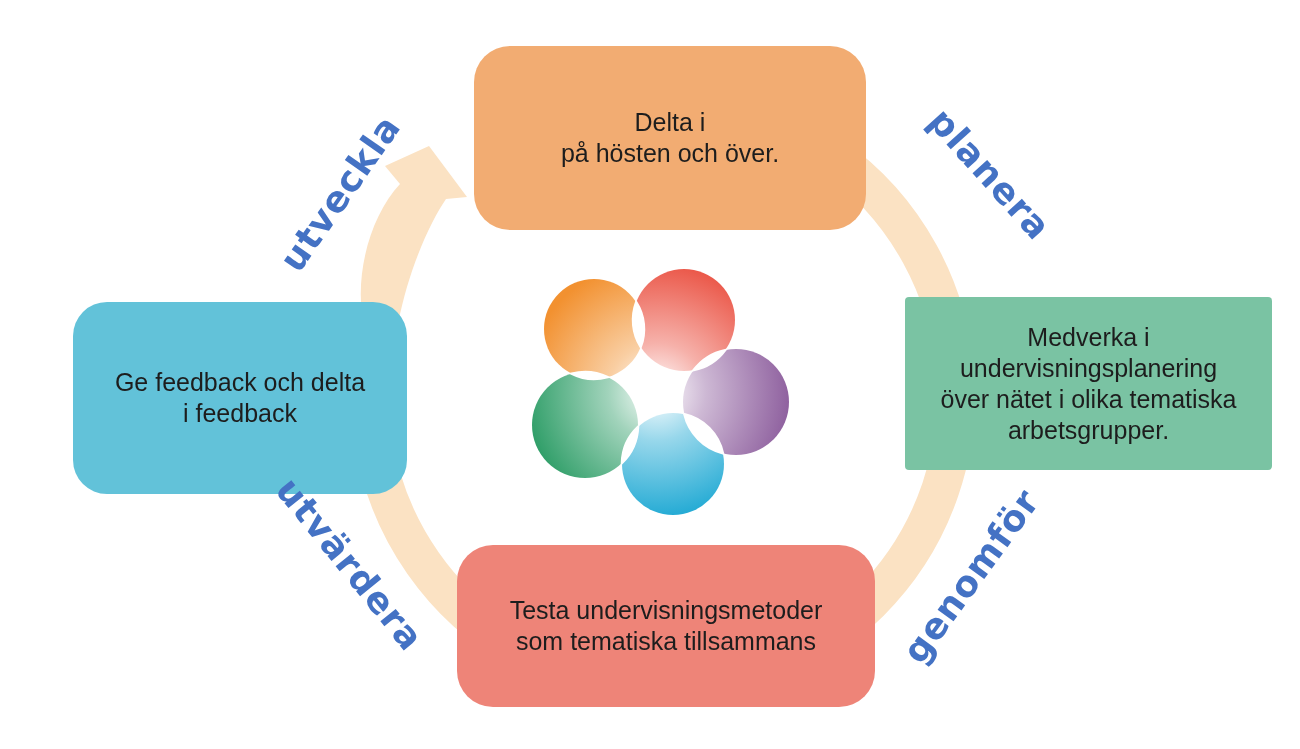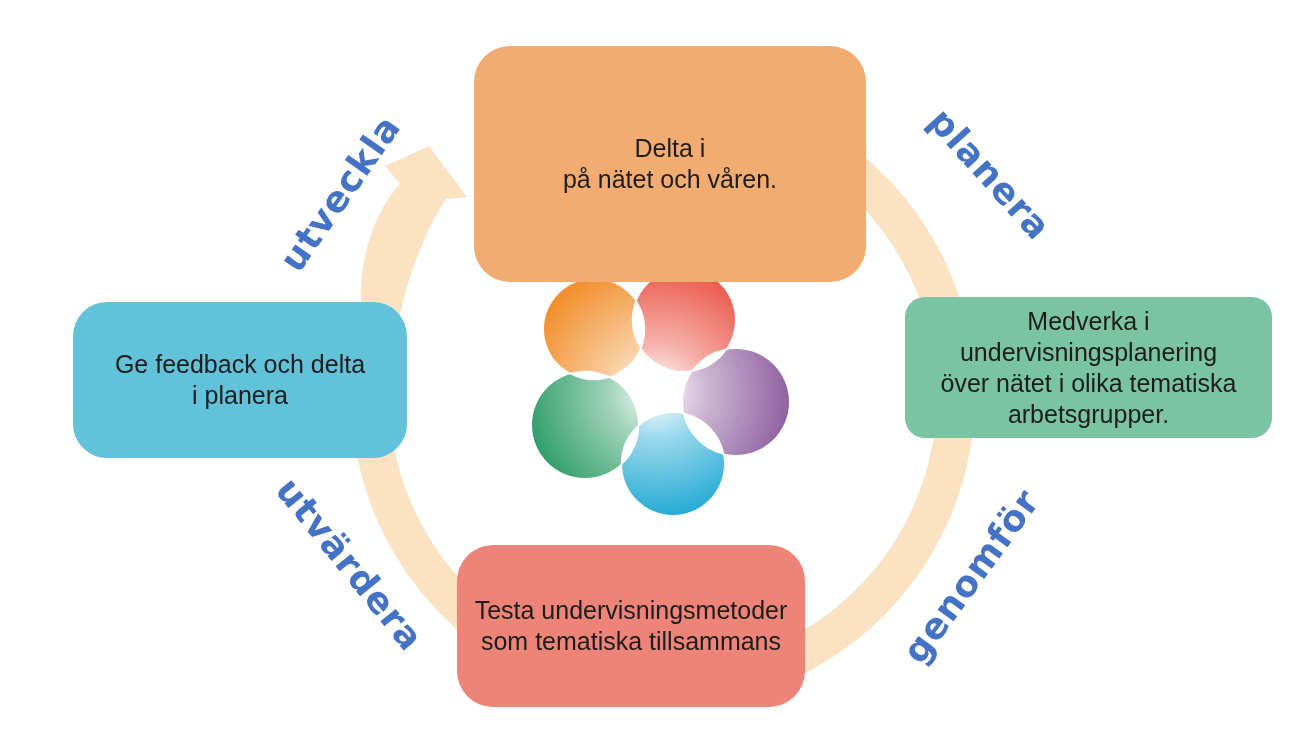--- a/index.html
+++ b/index.html
@@ -7,24 +7,24 @@
     position:relative;width:1300px;height:749px;overflow:hidden;
     background:#ffffff;font-family:"Liberation Sans",sans-serif;
   }
   #bg-svg{position:absolute;left:0;top:0;width:1300px;height:749px;}
   .step-box{
     position:absolute;display:flex;flex-direction:column;justify-content:center;
     text-align:center;border-radius:36px;color:#1d1d1d;
     font-size:25px;line-height:31px;font-weight:400;
   }
   .step-box span{display:block;}
-  .box-top{left:474px;top:46px;width:392px;height:236px;}
-  .box-right{left:905px;top:297px;width:367px;height:141px;border-radius:20px;align-items:center;}
-  .box-bottom{left:457px;top:545px;width:348px;height:162px;}
-  .box-left{left:73px;top:302px;width:334px;height:156px;border-radius:34px;}
+  .box-top{left:474px;top:46px;width:392px;height:184px;}
+  .box-right{left:905px;top:297px;width:367px;height:173px;border-radius:4px;align-items:center;}
+  .box-bottom{left:457px;top:545px;width:418px;height:162px;}
+  .box-left{left:73px;top:302px;width:334px;height:192px;border-radius:34px;}
   .cycle-label{
     position:absolute;white-space:nowrap;
     font-family:"DejaVu Sans","Liberation Sans",sans-serif;
     font-size:36px;font-weight:700;letter-spacing:1px;
   }
   .label-utveckla{left:340px;top:193px;transform:translate(-50%,-50%) rotate(-55deg);}
   .label-planera{left:990px;top:174px;transform:translate(-50%,-50%) rotate(48deg);}
   .label-genomfor{left:971px;top:576px;transform:translate(-50%,-50%) rotate(-54deg);}
   .label-utvardera{left:350px;top:564px;transform:translate(-50%,-50%) rotate(51deg);}
 </style>
@@ -74,38 +74,38 @@
         <path d="M 636.2 302.2 A 50 50 0 0 1 640.7 346.9 A 51 51 0 0 1 636.2 302.2 Z" fill="#ffffff" stroke="#ffffff" stroke-width="2.5"></path>
         <path d="M 725.2 350.1 A 51 51 0 0 1 693.7 370.1 A 53 53 0 0 1 725.2 350.1 Z" fill="#ffffff" stroke="#ffffff" stroke-width="2.5"></path>
         <path d="M 722.9 453.3 A 53 53 0 0 1 684.4 414.3 A 51 51 0 0 1 722.9 453.3 Z" fill="#ffffff" stroke="#ffffff" stroke-width="2.5"></path>
         <path d="M 622.0 462.9 A 51 51 0 0 1 638.0 426.9 A 53 53 0 0 1 622.0 462.9 Z" fill="#ffffff" stroke="#ffffff" stroke-width="2.5"></path>
         <path d="M 571.6 373.7 A 53 53 0 0 1 607.7 377.1 A 50 50 0 0 1 571.6 373.7 Z" fill="#ffffff" stroke="#ffffff" stroke-width="2.5"></path>
       </g>
   </svg>
 
   <div class="step-box box-top" style="background: rgb(242, 172, 114); color: rgb(29, 29, 29);">
     <span>Delta i</span>
-    <span>på nätet och våren.</span>
+    <span>på hösten och över.</span>
   </div>
 
   <div class="step-box box-right" style="background: rgb(122, 195, 163); color: rgb(29, 29, 29);">
     <span>Medverka i</span>
     <span>undervisningsplanering</span>
     <span>över nätet i olika tematiska</span>
     <span>arbetsgrupper.</span>
   </div>
 
   <div class="step-box box-bottom" style="background: rgb(238, 132, 120); color: rgb(29, 29, 29);">
     <span>Testa undervisningsmetoder</span>
     <span>som tematiska tillsammans</span>
   </div>
 
   <div class="step-box box-left" style="background: rgb(98, 194, 217); color: rgb(29, 29, 29);">
     <span>Ge feedback och delta</span>
-    <span>i planera</span>
+    <span>i feedback</span>
     <span></span>
   </div>
 
   <div class="cycle-label label-utveckla" style="color: rgb(68, 114, 196);">utveckla</div>
   <div class="cycle-label label-planera" style="color: rgb(68, 114, 196);">planera</div>
   <div class="cycle-label label-genomfor" style="color: rgb(68, 114, 196);">genomför</div>
   <div class="cycle-label label-utvardera" style="color: rgb(68, 114, 196);">utvärdera</div>
 
 </div>
 

